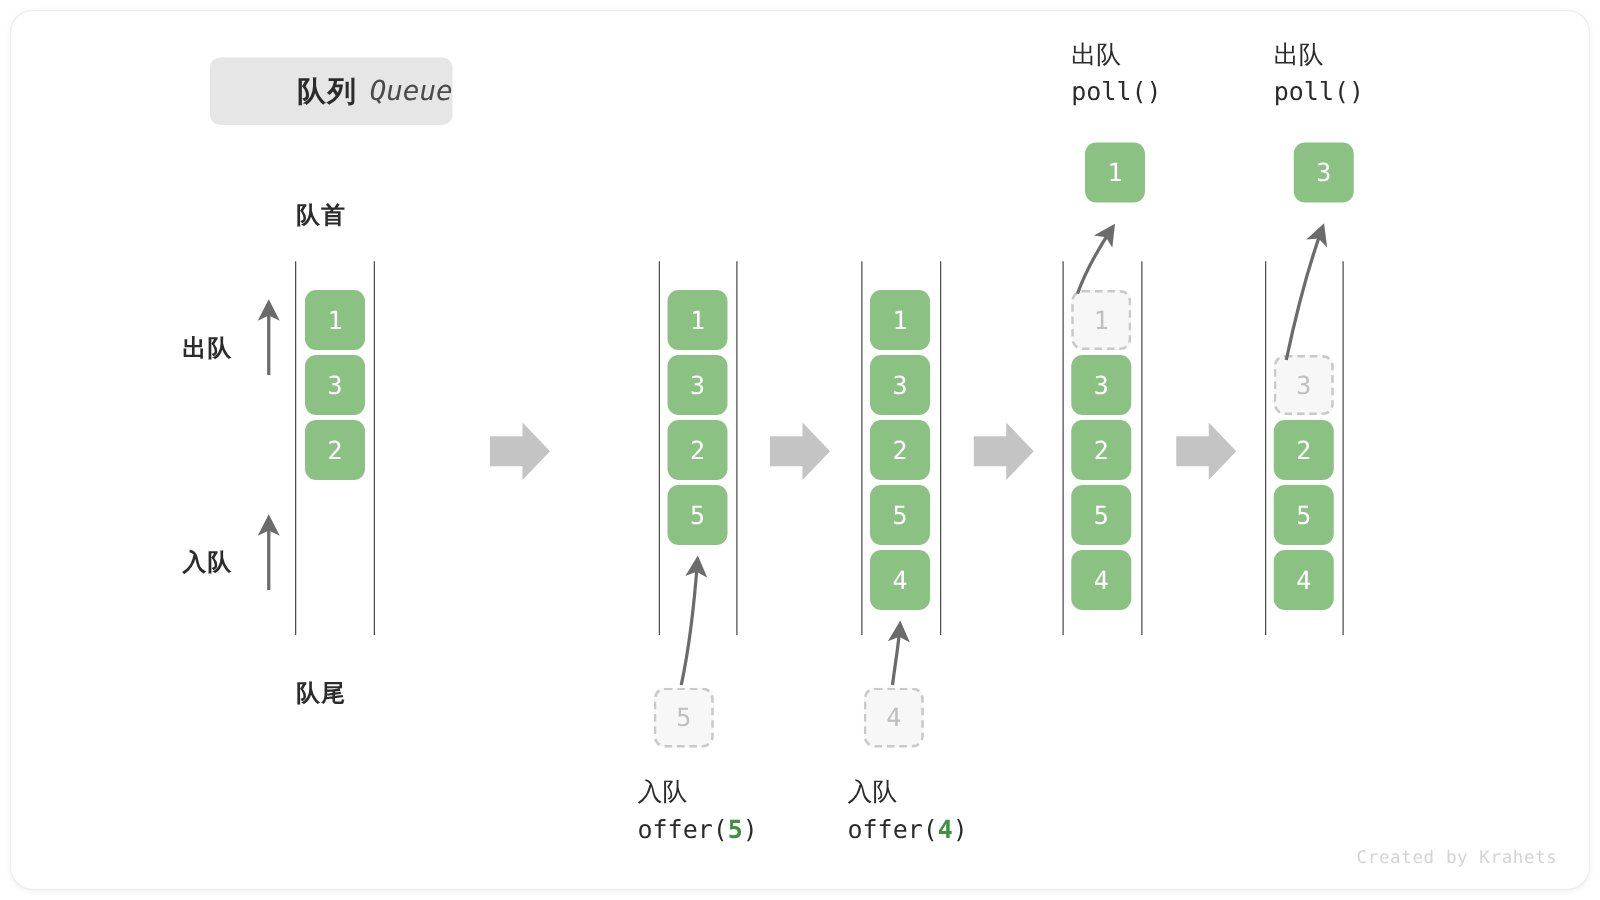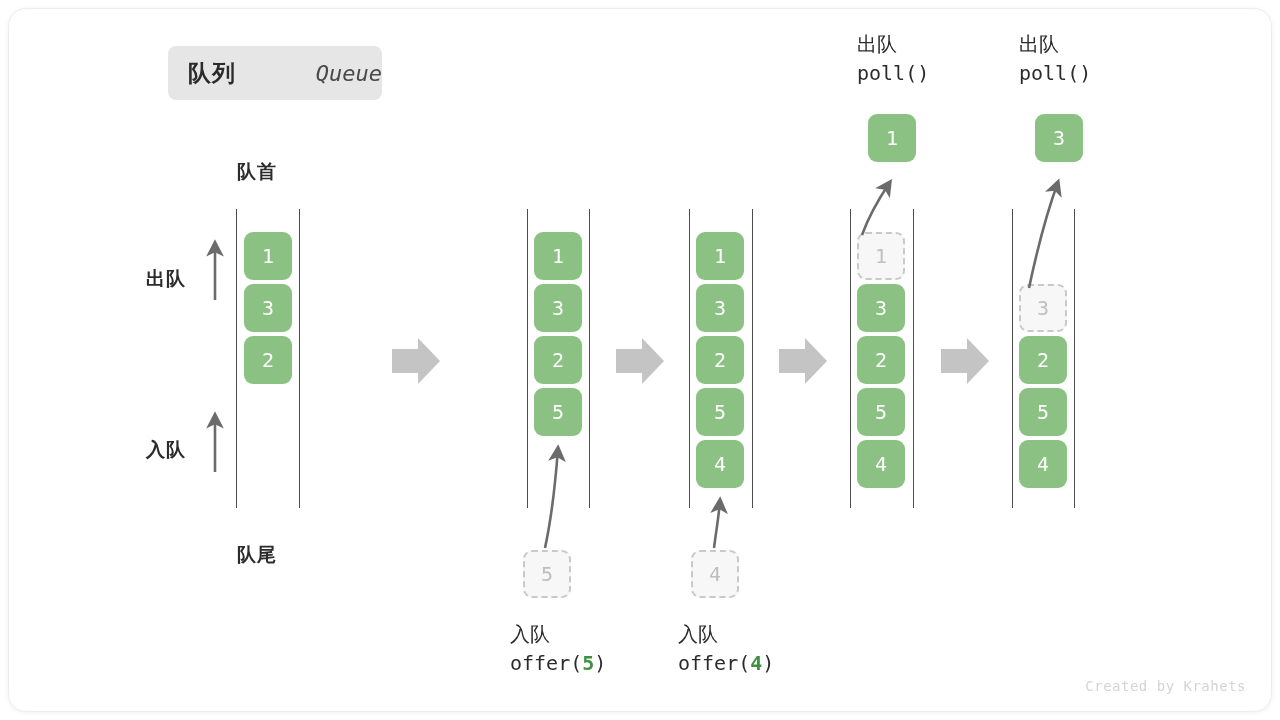--- a/index.html
+++ b/index.html
@@ -42,23 +42,22 @@
   .title-badge {
     position: absolute;
     left: 168px;
     top: 46px;
     width: 194px;
     height: 54px;
     background: #e6e6e6;
     border-radius: 8px;
     display: flex;
     align-items: center;
-    justify-content: space-between;
+    justify-content: flex-end;
     gap: 10px;
-    padding-left: 20px;
   }
   .title-cn {
     font-size: 23px;
     font-weight: bold;
     color: #2b2b2b;
     font-family: "Liberation Sans", "DejaVu Sans", sans-serif;
     letter-spacing: 1px;
   }
   .title-en {
     font-size: 22px;

